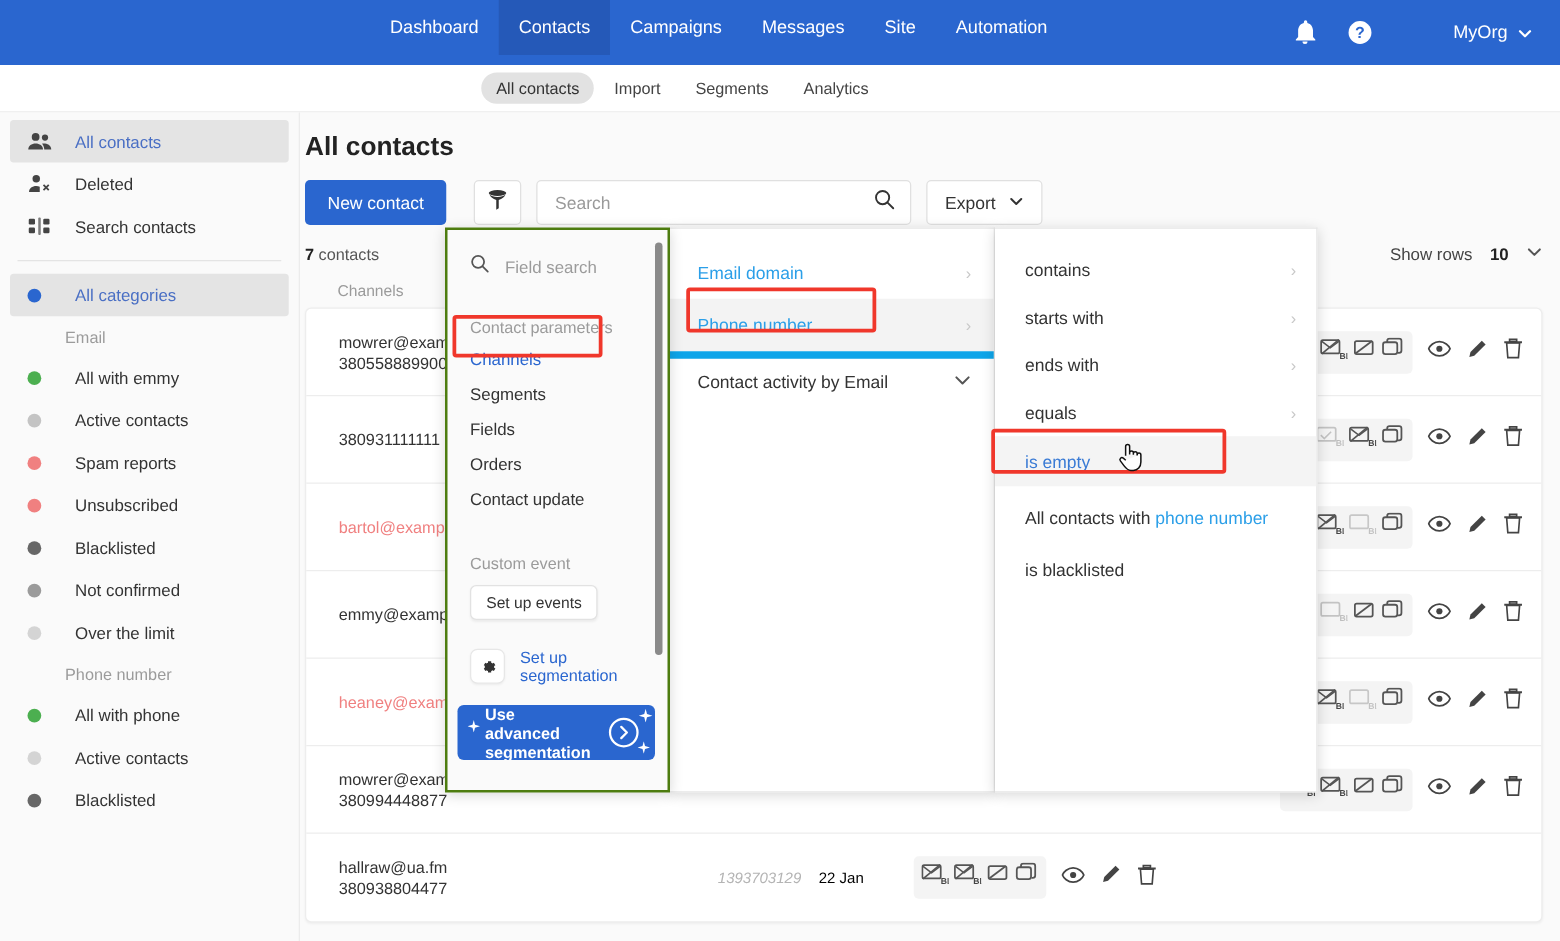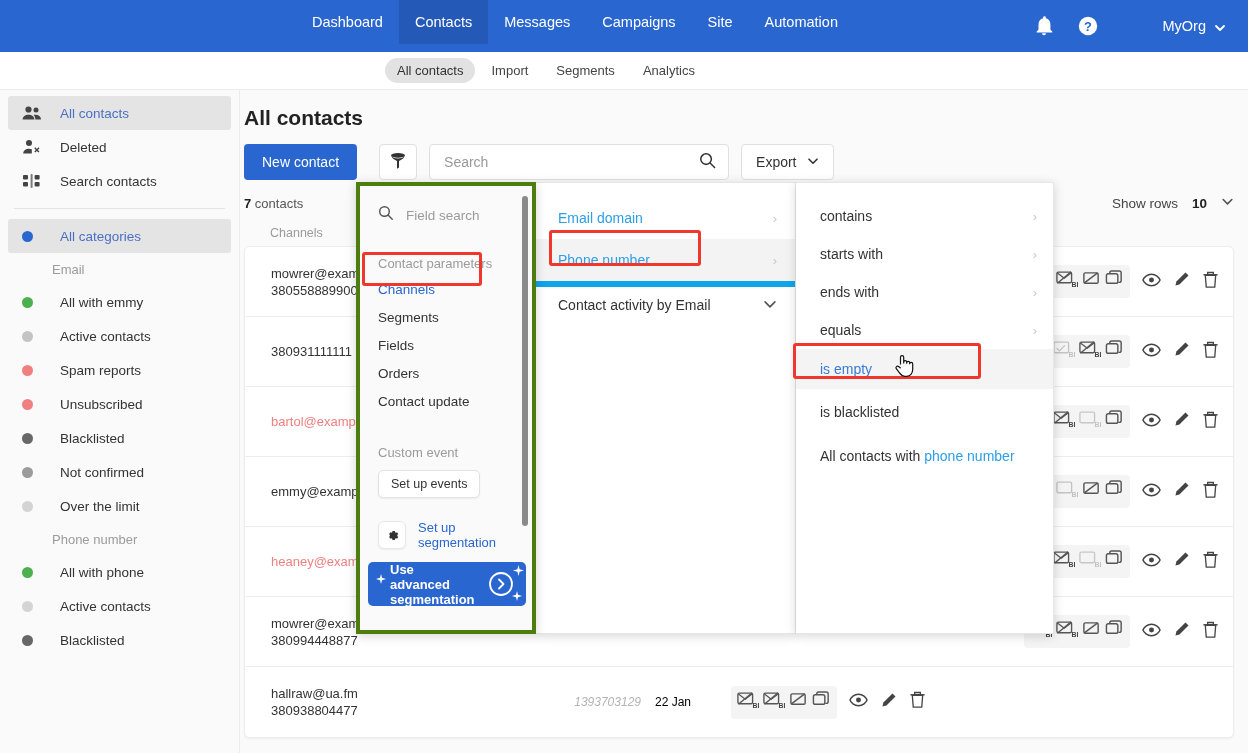--- a/index.html
+++ b/index.html
@@ -134,21 +134,21 @@
     display:flex; align-items:center; gap:4px; background:#f4f4f4;
     border-radius:4px; padding:5px 6px;
   }
   .act-ic { margin-left:12px; cursor:pointer; }
 
   
   .dd-wrap { position:absolute; left:356px; top:182px; display:flex; align-items:flex-start; z-index:40; }
 
   .dd1 {
     width:180px; height:452px; background:#fafafa;
-    border:4px solid #4d7c0f; box-shadow:0 2px 10px rgba(0,0,0,0.16);
+    border:2px solid #4d7c0f; box-shadow:0 2px 10px rgba(0,0,0,0.16);
     position:relative; padding-top:14px;
   }
   .fieldsearch { display:flex; align-items:center; gap:12px; padding:0 0 0 18px; height:30px; }
   .fs-txt { font-size:13.5px; color:#9b9b9b; }
   .dd-group-label { font-size:13px; color:#9b9b9b; padding-left:18px; margin-top:26px; margin-bottom:4px; }
   .dd1-item {
     height:28px; display:flex; align-items:center; padding-left:18px;
     font-size:13.5px; color:#333; cursor:pointer; position:relative;
   }
   .dd1-item.blue { color:#2a66cf; }
@@ -207,22 +207,22 @@
   }
   .cursor-hand { position:absolute; z-index:70; }
 </style>
 </head>
 <body>
 
 <div class="topnav">
   <div class="nav-center">
     <div class="nav-item">Dashboard</div>
     <div class="nav-item active">Contacts</div>
+    <div class="nav-item">Campaigns</div>
     <div class="nav-item">Messages</div>
-    <div class="nav-item">Campaigns</div>
     <div class="nav-item">Site</div>
     <div class="nav-item">Automation</div>
   </div>
   <div class="nav-right">
     <span class="bell-icon">
       <svg width="22" height="22" viewBox="0 0 24 24" fill="#ffffff">
           <path d="M12 22a2.2 2.2 0 0 0 2.2-2.2H9.8A2.2 2.2 0 0 0 12 22zm7-6v-5.5c0-3.4-1.8-6.2-5-6.9V2.9a1.5 1.5 0 0 0-3 0v.7c-3.2.7-5 3.5-5 6.9V16l-2 2v1h17v-1l-2-2z"></path>
         </svg>
     </span>
     <span class="help-icon">
@@ -807,27 +807,27 @@
       <span>ends with</span>
       <span class="chev-r">›</span>
     </div>
     <div class="dd3-item">
       <span>equals</span>
       <span class="chev-r">›</span>
     </div>
     <div class="dd3-item sel" style="height:40px">
       <span>is empty</span>
     </div>
-    <div class="dd3-item" style="margin-top:4px">
-      <span>is blacklisted</span>
-    </div>
     <div class="dd3-item" style="margin-top:6px">
       <span>
         <span>All contacts with </span><span class="lnk">phone number</span>
       </span>
+    </div>
+    <div class="dd3-item" style="margin-top:4px">
+      <span>is blacklisted</span>
     </div>
   </div>
 </div>
 
 <div class="hl" style="left:362px; top:252px; width:120px; height:34px;"></div>
 <div class="hl" style="left:549px; top:230px; width:152px; height:36px;"></div>
 <div class="hl" style="left:793px; top:343px; width:188px; height:36px;"></div>
 
 <div class="cursor-hand" style="left:893px; top:352px;">
   <svg width="24" height="28" viewBox="0 0 24 28">

